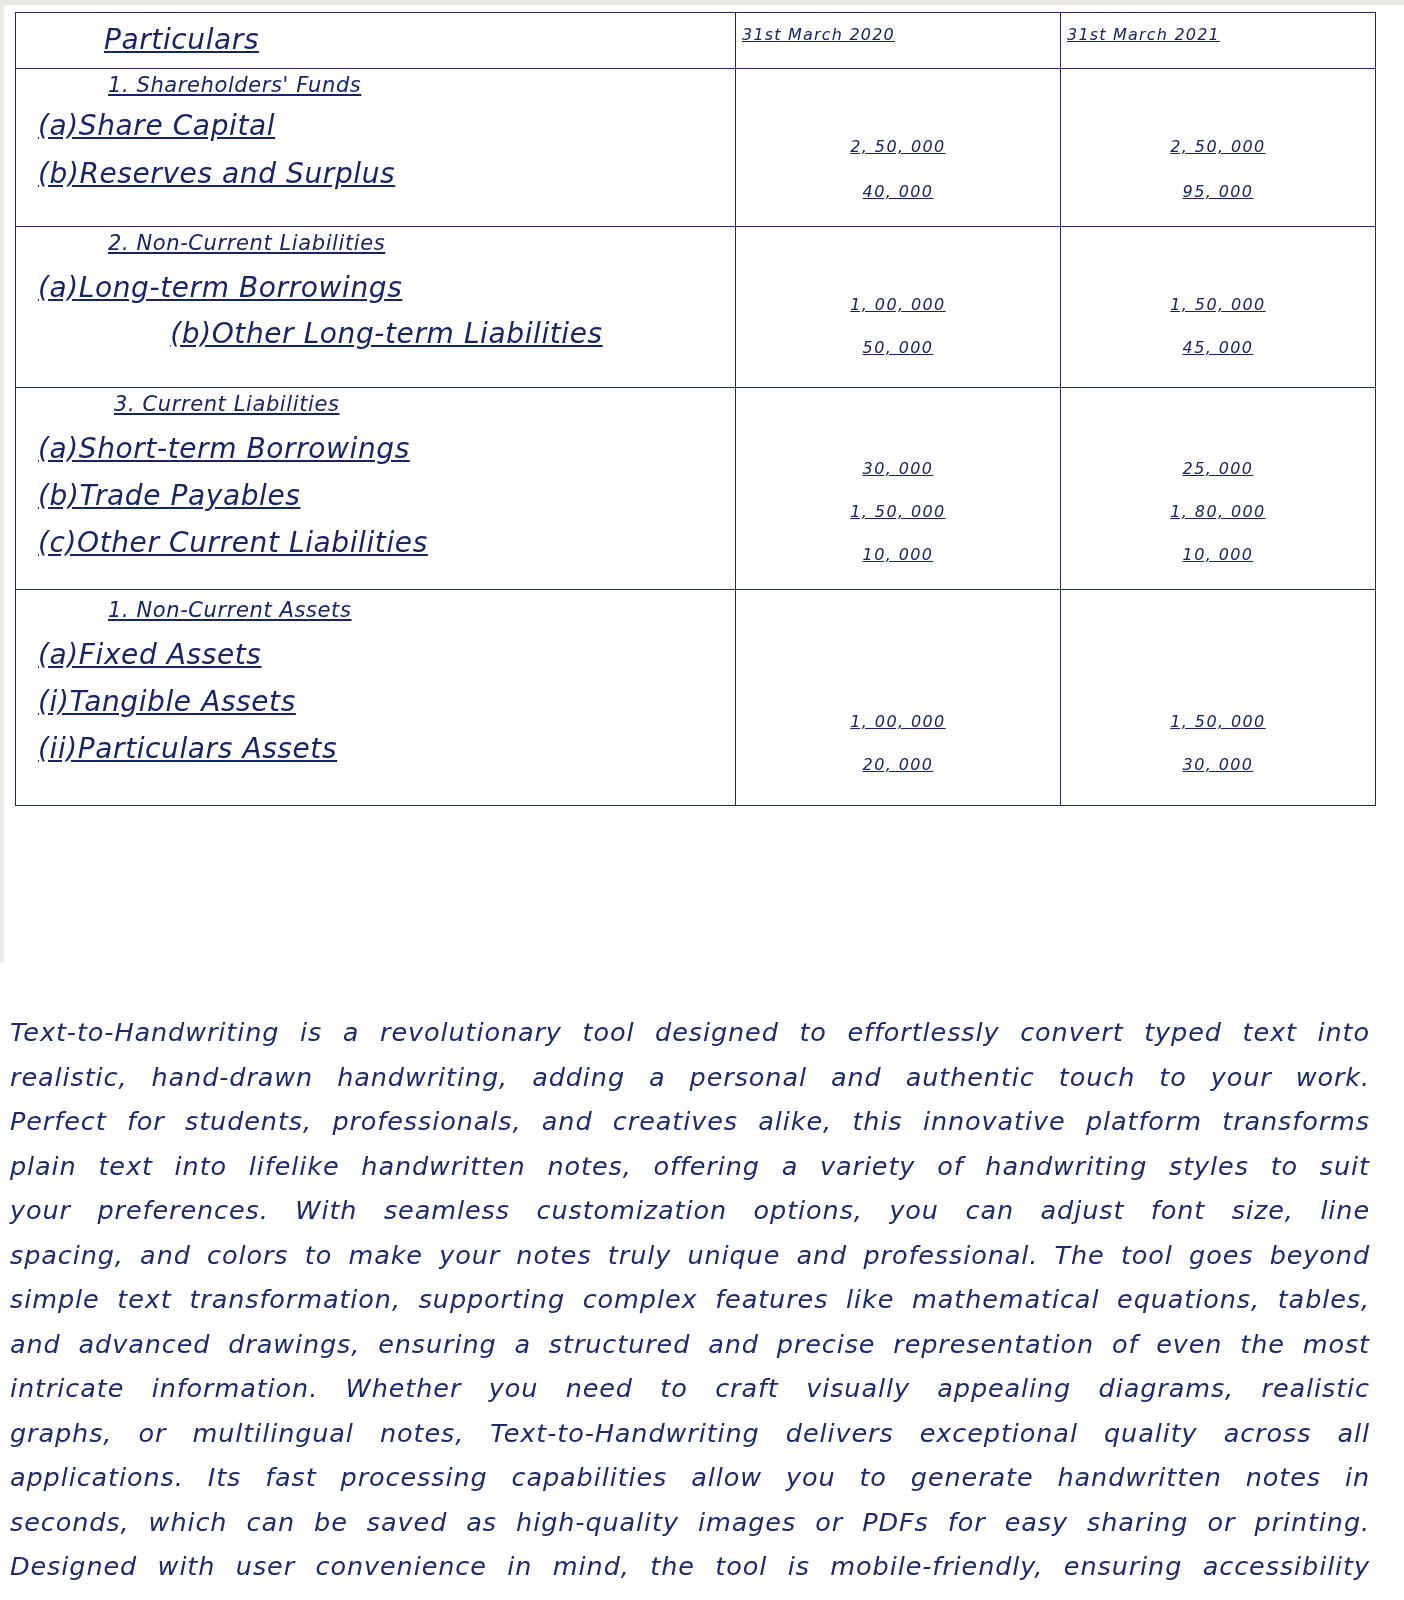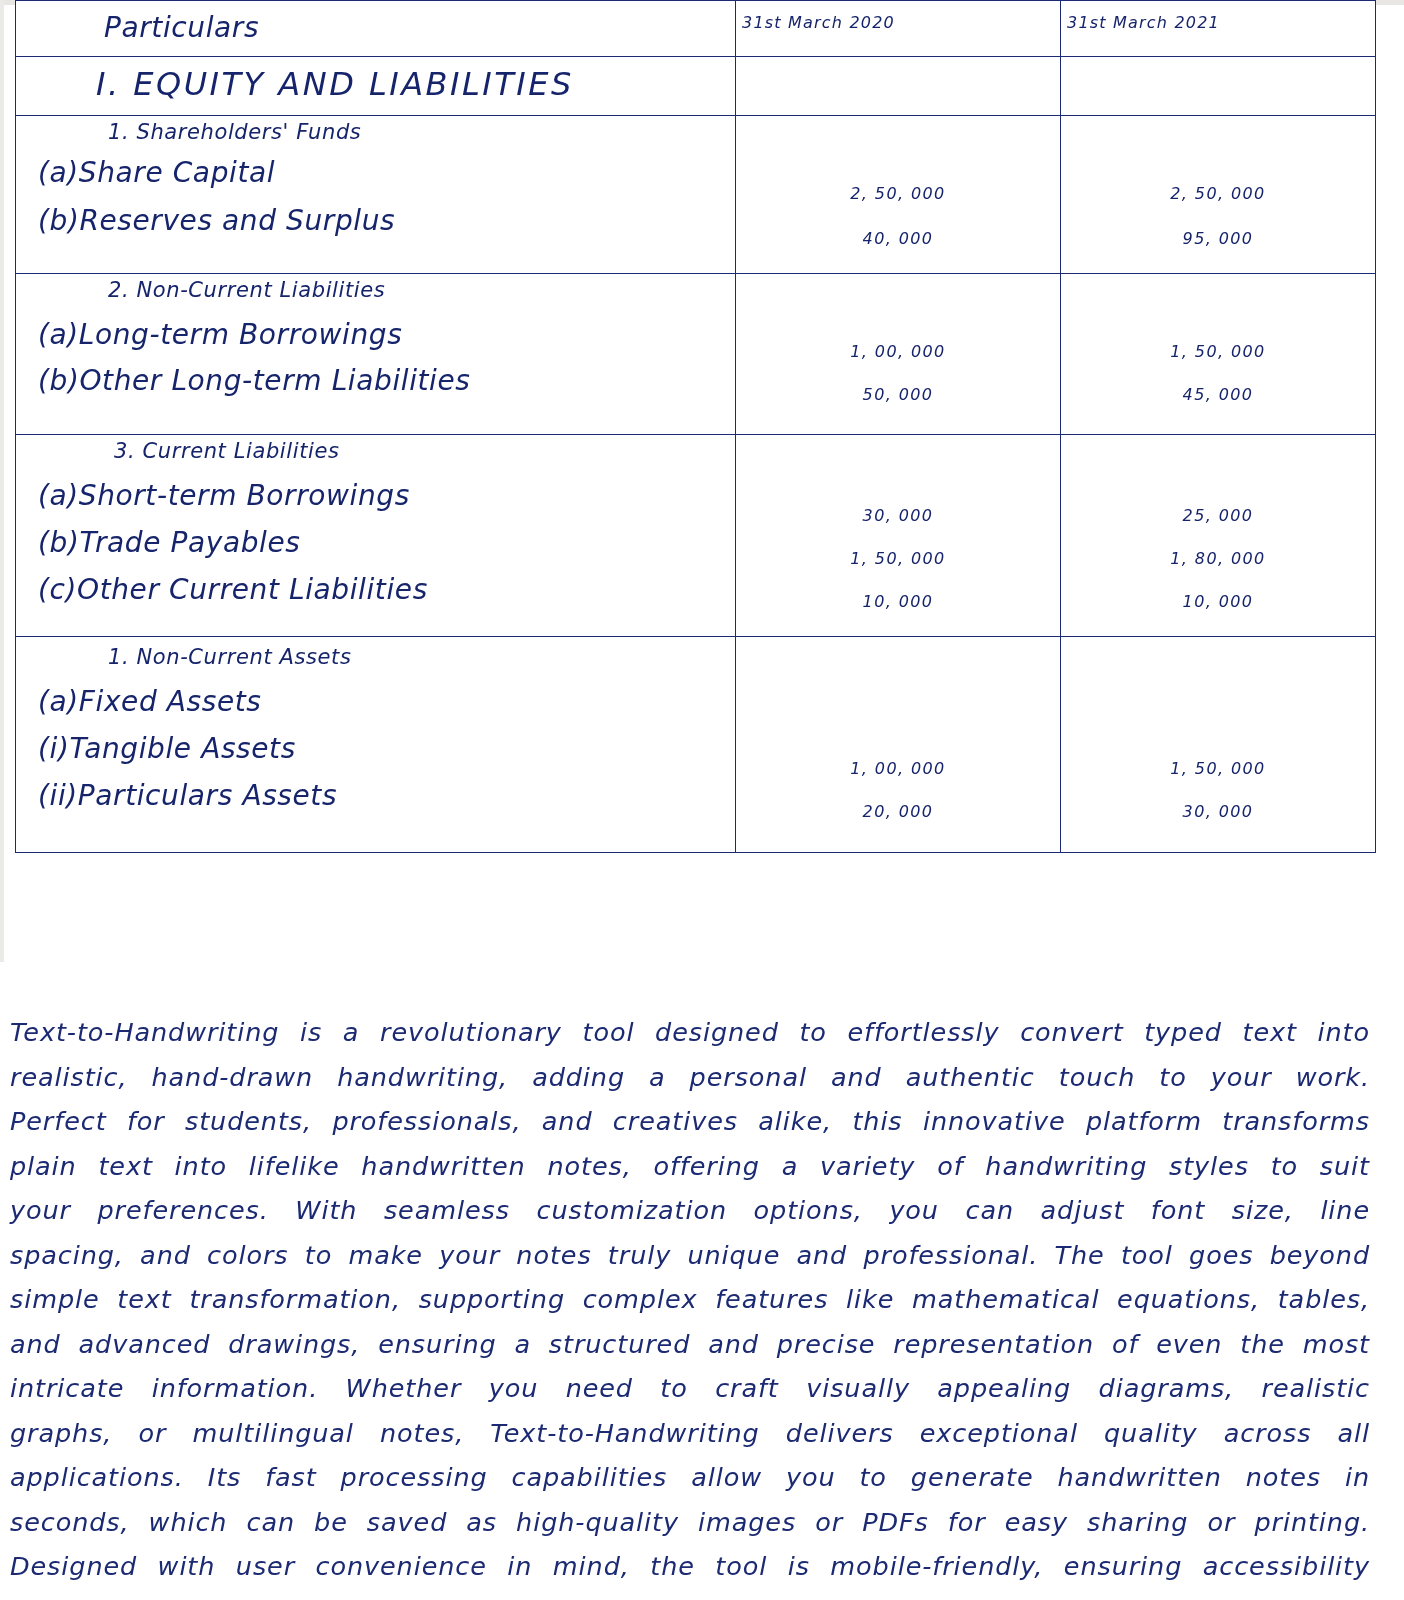--- a/index.html
+++ b/index.html
@@ -34,25 +34,26 @@
     position: absolute;
     top: 0; left: 0;
     width: 4px; height: 962px;
     background: #eceae7;
   }
 
   
   .bs-table {
     position: absolute;
     left: 15px;
-    top: 0;
+    top: 12px;
     width: 1360px;
     border-collapse: collapse;
     table-layout: fixed;
     color: #16246b;
+    text-decoration: underline;
   }
   .bs-table col.c-particulars { width: 720px; }
   .bs-table col.c-y2020      { width: 325px; }
   .bs-table col.c-y2021      { width: 315px; }
 
   .bs-table td, .bs-table th {
     border: 1.6px solid #1b2a72;
     padding: 0;
     vertical-align: top;
     background: #fff;
@@ -168,31 +169,20 @@
           <div class="hw hdr-particulars">Particulars</div>
         </td>
         <td>
           <div class="hw hdr-year">31st March 2020</div>
         </td>
         <td>
           <div class="hw hdr-year">31st March 2021</div>
         </td>
       </tr>
 
-      <tr>
-        <td class="rh-section">
-          <div class="hw section-head">I. EQUITY AND LIABILITIES</div>
-        </td>
-        <td>
-          <div class="hw num"></div>
-        </td>
-        <td>
-          <div class="hw num"></div>
-        </td>
-      </tr>
 
       <tr>
         <td class="rh-block1">
           <div class="stack">
             <div class="hw group-head">1. Shareholders' Funds</div>
             <div class="hw line-item" style="padding-top:12px;">(a)Share Capital</div>
             <div class="hw line-item" style="padding-top:18px;">(b)Reserves and Surplus</div>
           </div>
         </td>
         <td>
@@ -209,21 +199,21 @@
             <div class="hw num" style="padding-top:29px;">95, 000</div>
           </div>
         </td>
       </tr>
 
       <tr>
         <td class="rh-block2">
           <div class="stack">
             <div class="hw group-head">2. Non-Current Liabilities</div>
             <div class="hw line-item" style="padding-top:16px;">(a)Long-term Borrowings</div>
-            <div class="hw line-item" style="padding-top:16px;">(b)Other Long-term Liabilities</div>
+            <div class="hw line-item" style="padding-top:16px;text-align:center;">(b)Other Long-term Liabilities</div>
           </div>
         </td>
         <td>
           <div class="v-stack">
             <div class="hw num" style="height:52px;"></div>
             <div class="hw num" style="padding-top:18px;">1, 00, 000</div>
             <div class="hw num" style="padding-top:27px;">50, 000</div>
           </div>
         </td>
         <td>

